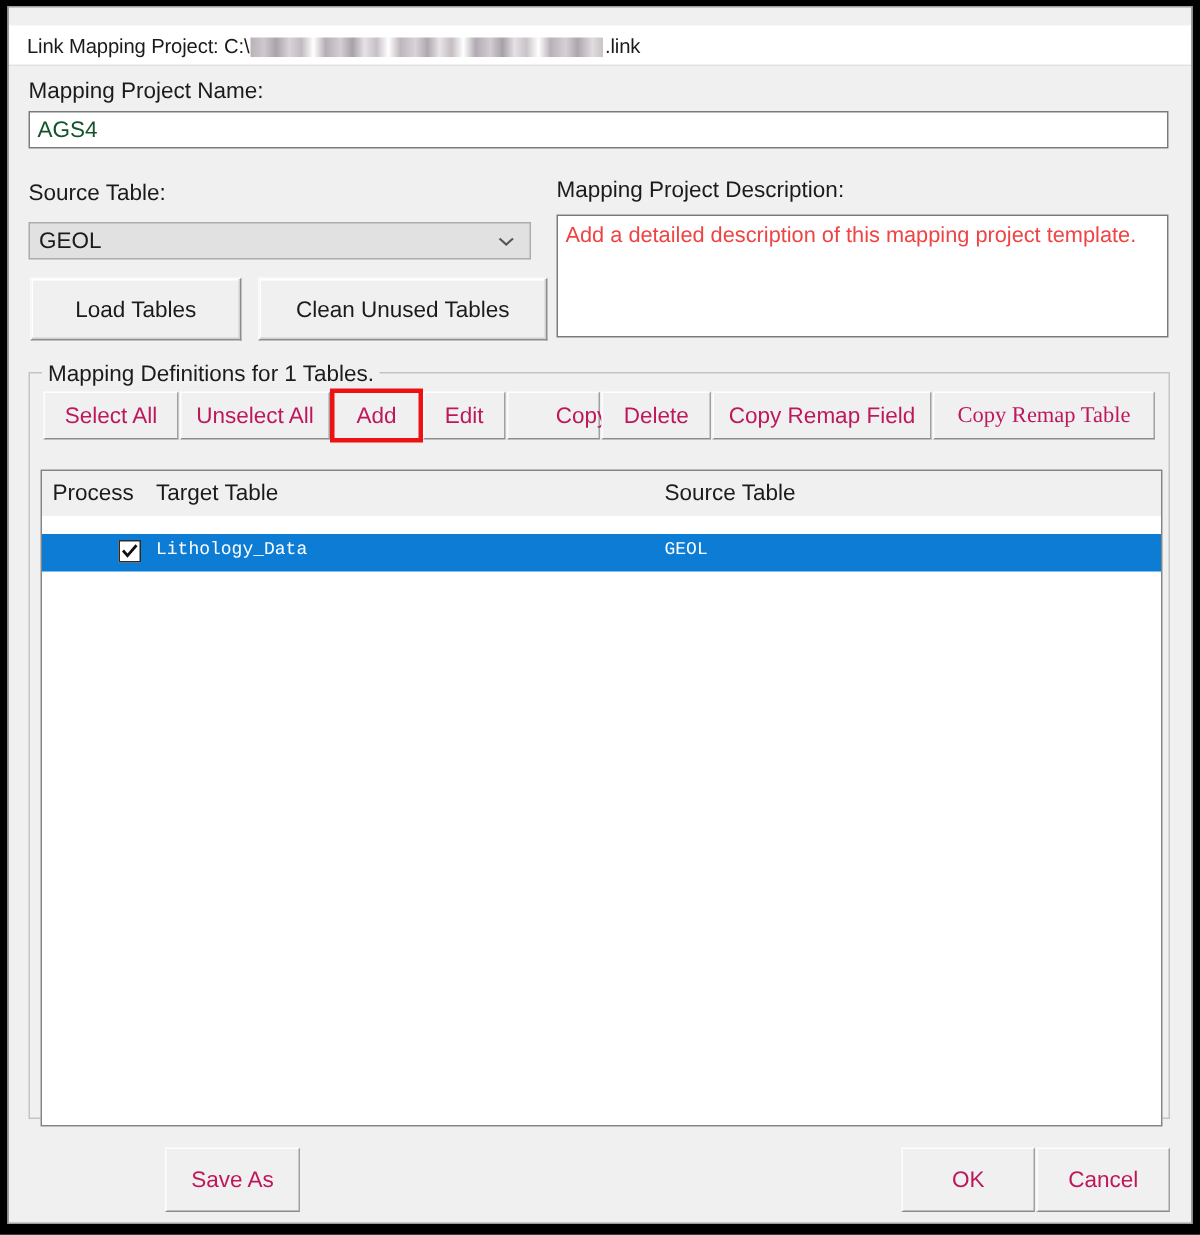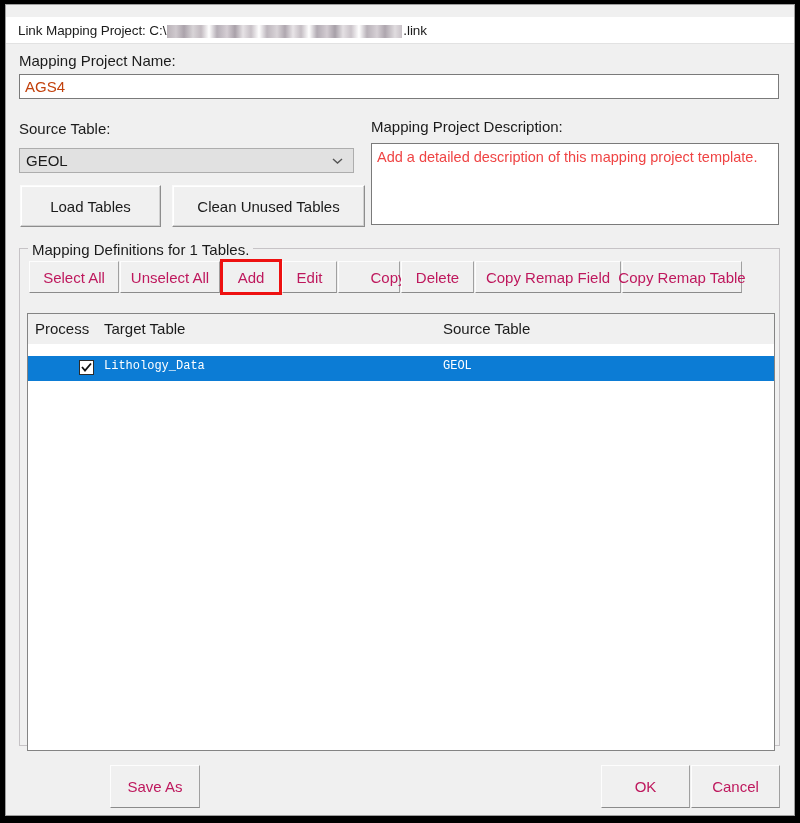--- a/index.html
+++ b/index.html
@@ -77,21 +77,21 @@
     white-space: nowrap;
   }
 
   
   .textbox {
     position: absolute;
     background: #ffffff;
     border: 1px solid #7a7a7a;
     box-sizing: border-box;
     font-size: 15px;
-    color: #c2410c;
+    color: #14532d;
     display: flex;
     align-items: center;
     padding-left: 5px;
     overflow: hidden;
   }
 
   .textarea {
     position: absolute;
     background: #ffffff;
     border: 1px solid #7a7a7a;
@@ -289,21 +289,21 @@
   <div class="btn-flat" style="left:215px; top:256px; width:60px; height:32px;">Add</div>
 
   <div class="btn-flat" style="left:276px; top:256px; width:55px; height:32px;">Edit</div>
 
   <div class="btn-flat" style="left:332px; top:256px; width:62px; height:32px;padding-left:38px;">Copy</div>
 
   <div class="btn-flat" style="left:395px; top:256px; width:73px; height:32px;">Delete</div>
 
   <div class="btn-flat" style="left:469px; top:256px; width:146px; height:32px;">Copy Remap Field</div>
 
-  <div class="btn-flat" style="left:616px; top:256px; width:120px; height:32px;">Copy Remap Table</div>
+  <div class="btn-flat" style="left:616px; top:256px; width:148px; height:32px;font-family:Liberation Serif, serif;">Copy Remap Table</div>
 
   <div class="annot-box" style="left:214px; top:254px; width:62px; height:36px;"></div>
 
   <div class="listview" style="left:21px; top:296px; width:748px; height:438px;">
 
     <div class="list-header">
       <div class="col-head" style="left:7px;">Process</div>
       <div class="col-head" style="left:76px;">Target Table</div>
       <div class="col-head" style="left:415px;">Source Table</div>
     </div>

